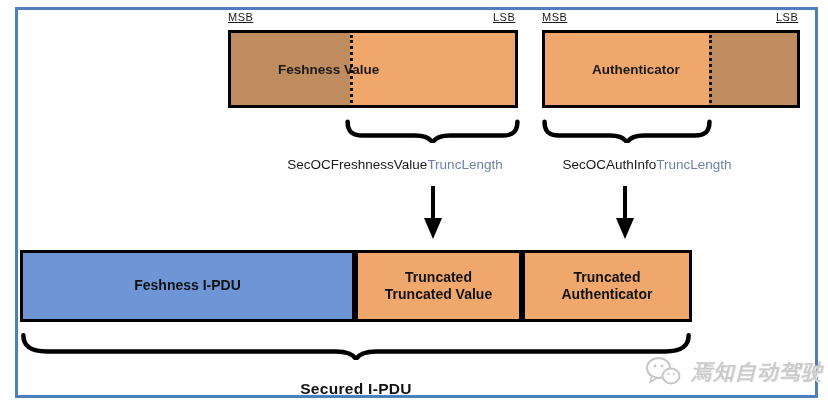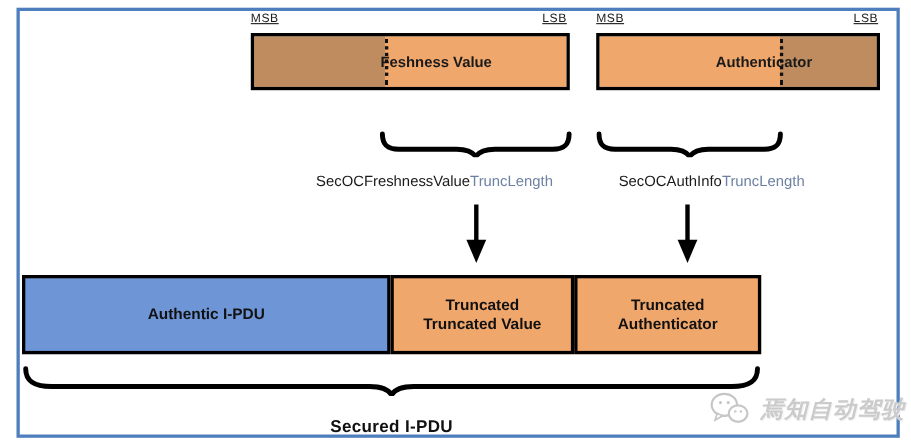--- a/index.html
+++ b/index.html
@@ -9,22 +9,22 @@
     overflow: hidden;
   }
   .frame {
     position: absolute; left: 15px; top: 7px; width: 803px; height: 391px;
     border: 3px solid #4e7fbc;
   }
   .bit-label {
     position: absolute; font-size: 11px; color: #1a1a1a; letter-spacing: 0.5px; text-decoration: underline;
   }
   .field-box {
-    position: absolute; top: 30px; height: 52px; border: 3px solid #000;
-    display: flex; align-items: center; justify-content: center; padding-left: 47px;
+    position: absolute; top: 30px; height: 78px; border: 3px solid #000;
+    display: flex; align-items: center;  padding-left: 47px;
   }
   .field-box .label { font-size: 13.5px; font-weight: bold; color: #1a1a1a; }
   .dot-divider {
     position: absolute; top: 2px; bottom: 2px; width: 0;
     border-left: 3px dotted #111;
   }
   .brace { position: absolute; }
   .brace svg { display: block; width: 100%; height: 100%; }
   .trunc-label {
     position: absolute; font-size: 13.5px; color: #1a1a1a; text-align: center;
@@ -97,21 +97,21 @@
       </svg>
   </div>
   <div class="arrow" style="left:615px; top:184px;">
     <svg viewBox="0 0 20 56">
         <line x1="10" y1="2" x2="10" y2="36" stroke="#000" stroke-width="4"></line>
         <polygon points="1,34 19,34 10,55" fill="#000"></polygon>
       </svg>
   </div>
 
   <div class="pdu-box" style="left: 20px; width: 335px; background: rgb(110, 150, 215);">
-    <span class="label">Authentic I-PDU</span>
+    <span class="label">Feshness I-PDU</span>
   </div>
   <div class="pdu-box" style="left: 355px; width: 167px; background: rgb(240, 167, 108);">
     <span class="label">
       <span>Truncated</span><br>
       <span>Truncated Value</span>
     </span>
   </div>
   <div class="pdu-box" style="left: 522px; width: 170px; background: rgb(240, 167, 108);">
     <span class="label">
       <span>Truncated</span><br>

